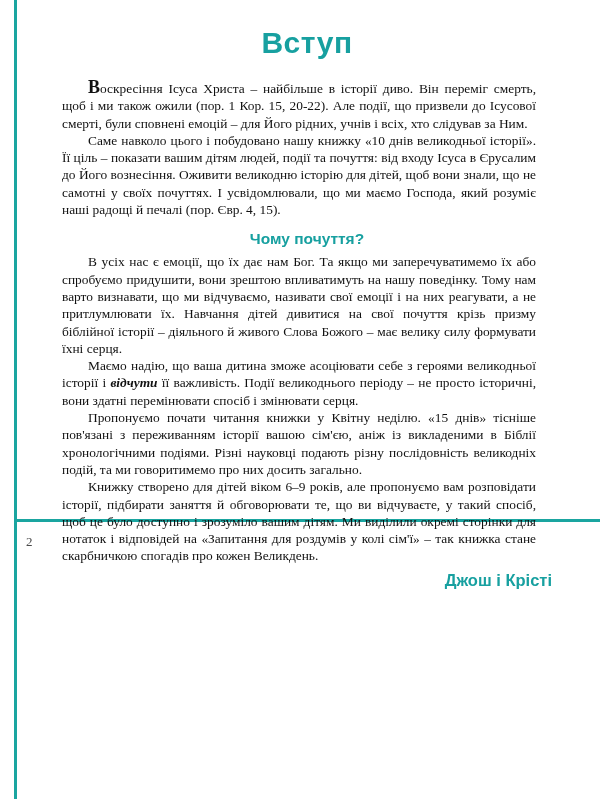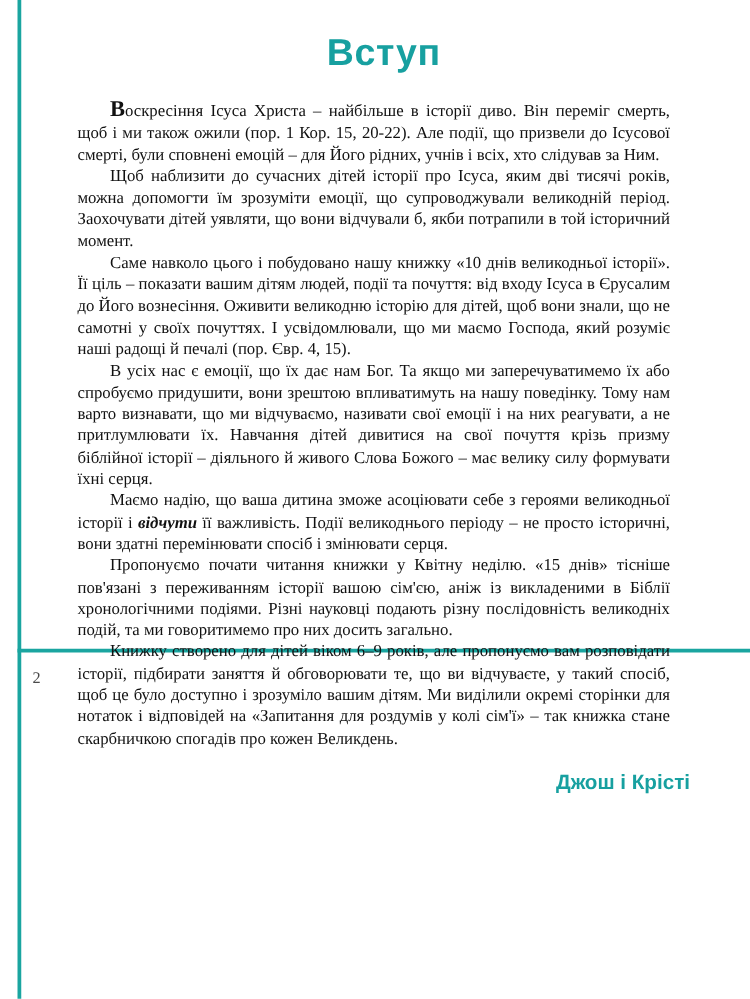--- a/index.html
+++ b/index.html
@@ -78,21 +78,21 @@
     color: #17a0a0;
     text-align: center;
     margin: 12px 0 5px 0;
   }
   .sig {
     font-family: "Liberation Sans", sans-serif;
     font-size: 16.5px;
     font-weight: bold;
     color: #17a0a0;
     text-align: right;
-    margin-top: 18px;
+    margin-top: 6px;
   }
   .pagenum {
     position: absolute;
     left: 26px;
     bottom: 10px;
     font-size: 13px;
     color: #4a4a4a;
     font-family: "Liberation Serif", serif;
   }
   em { font-style: italic; font-weight: bold; }
@@ -104,24 +104,24 @@
 
   <div class="frame-left"></div>
   <div class="frame-bottom"></div>
 
   <div class="content">
 
     <h1 class="title">Вступ</h1>
 
     <p class="body first"><span class="dropcap">В</span><span>оскресіння Ісуса Христа – найбільше в історії диво. Він переміг смерть, щоб і ми також ожили (пор. 1 Кор. 15, 20-22). Але події, що призвели до Ісусової смерті, були сповнені емоцій – для Його рідних, учнів і всіх, хто слідував за Ним.</span></p>
 
-    <p class="body">Щоб наблизити до сучасних дітей історії про Ісуса, яким дві тисячі років, можна допомогти їм зрозуміти емоції, що супроводжували великодній період. Заохочувати дітей уявляти, що вони відчували б, якби потрапили в той історичний момент.</p>
 
     <p class="body">Саме навколо цього і побудовано нашу книжку «10 днів великодньої історії». Її ціль – показати вашим дітям людей, події та почуття: від входу Ісуса в Єрусалим до Його вознесіння. Оживити великодню історію для дітей, щоб вони знали, що не самотні у своїх почуттях. І усвідомлювали, що ми маємо Господа, який розуміє наші радощі й печалі (пор. Євр. 4, 15).</p>
 
+    <h2 class="subhead">Чому почуття?</h2>
 
     <p class="body">В усіх нас є емоції, що їх дає нам Бог. Та якщо ми заперечуватимемо їх або спробуємо придушити, вони зрештою впливатимуть на нашу поведінку. Тому нам варто визнавати, що ми відчуваємо, називати свої емоції і на них реагувати, а не притлумлювати їх. Навчання дітей дивитися на свої почуття крізь призму біблійної історії – діяльного й живого Слова Божого – має велику силу формувати їхні серця.</p>
 
     <p class="body"><span>Маємо надію, що ваша дитина зможе асоціювати себе з героями великодньої історії і </span><em>відчути</em><span> її важливість. Події великоднього періоду – не просто історичні, вони здатні перемінювати спосіб і змінювати серця.</span></p>
 
 
     <p class="body">Пропонуємо почати читання книжки у Квітну неділю. «15 днів» тісніше пов'язані з переживанням історії вашою сім'єю, аніж із викладеними в Біблії хронологічними подіями. Різні науковці подають різну послідовність великодніх подій, та ми говоритимемо про них досить загально.</p>
 
     <p class="body">Книжку створено для дітей віком 6–9 років, але пропонуємо вам розповідати історії, підбирати заняття й обговорювати те, що ви відчуваєте, у такий спосіб, щоб це було доступно і зрозуміло вашим дітям. Ми виділили окремі сторінки для нотаток і відповідей на «Запитання для роздумів у колі сім'ї» – так книжка стане скарбничкою спогадів про кожен Великдень.</p>
 

